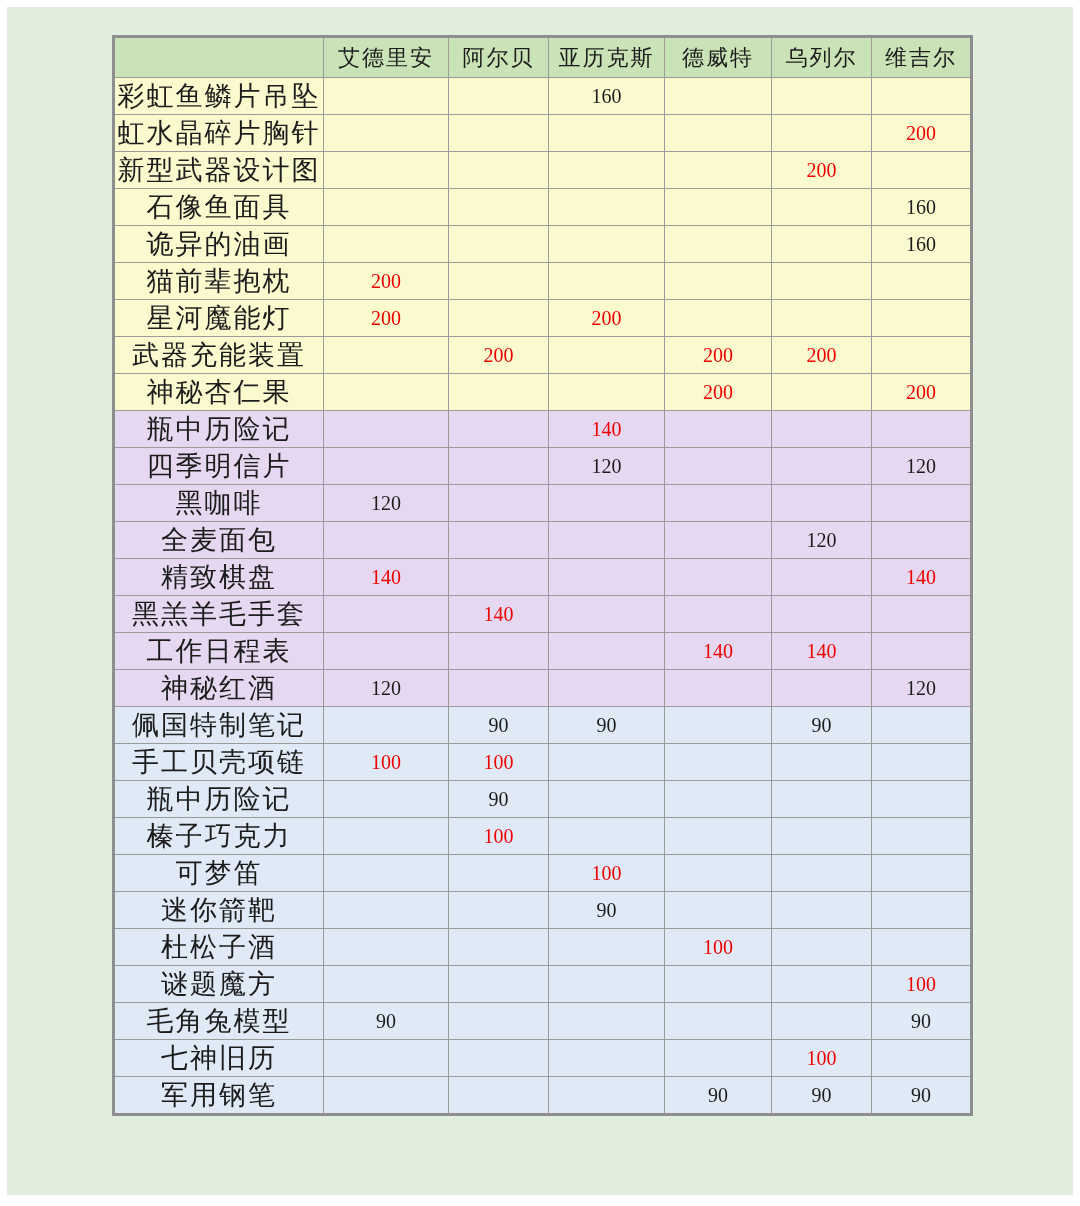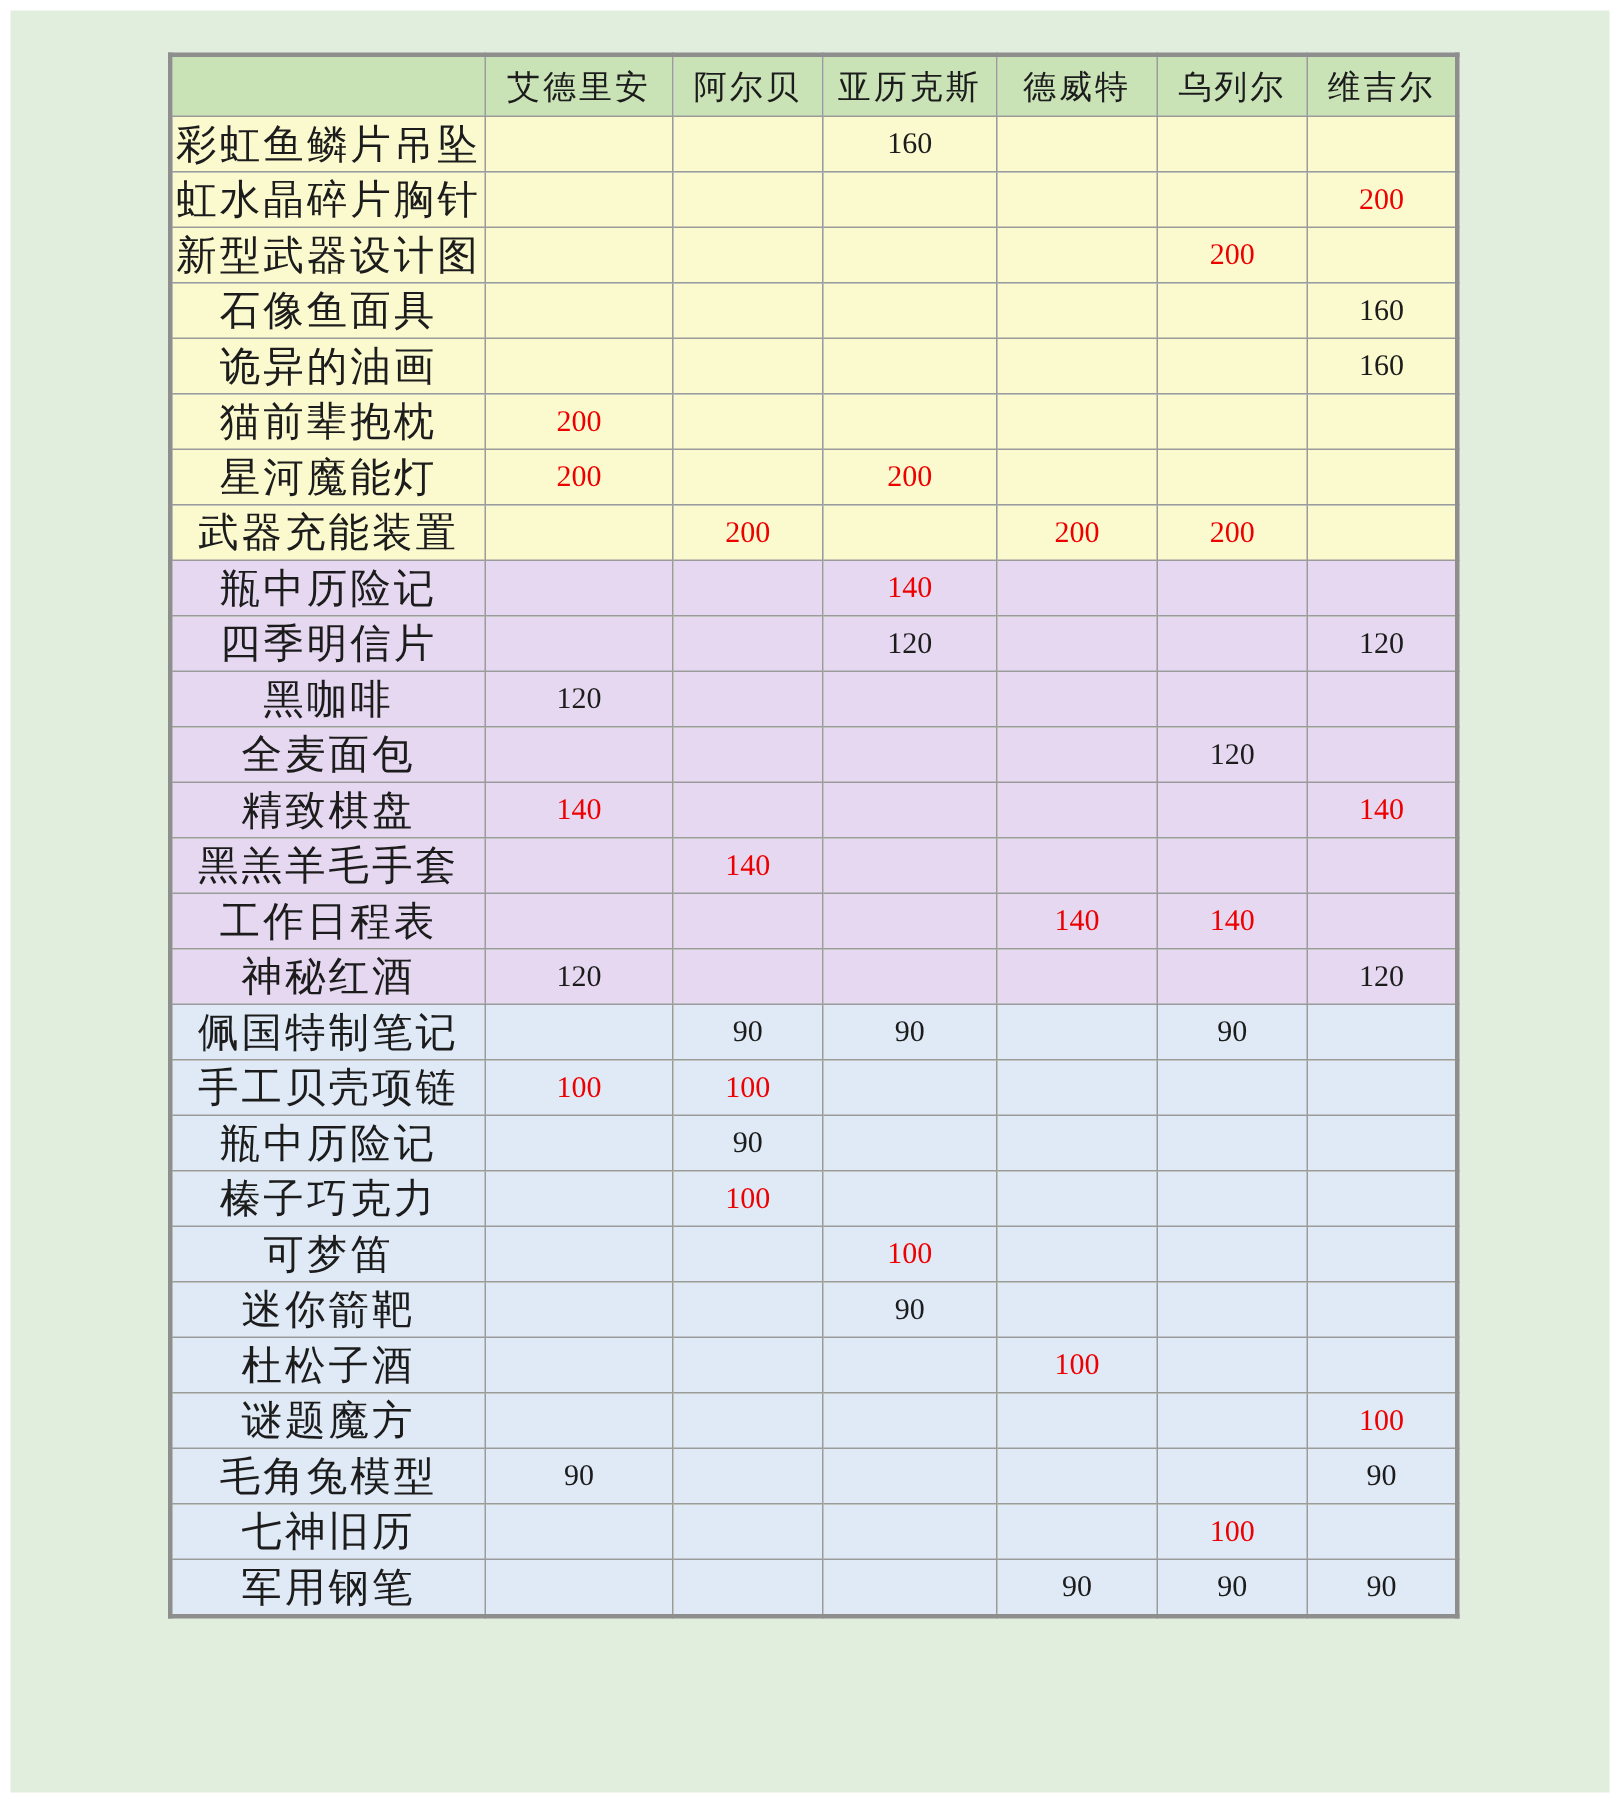--- a/index.html
+++ b/index.html
@@ -139,20 +139,29 @@
         </tr>
         <tr class="tier-high">
           <td class="row-label">武器充能装置</td>
           <td class="value-cell"></td>
           <td class="value-cell red">200</td>
           <td class="value-cell"></td>
           <td class="value-cell red">200</td>
           <td class="value-cell red">200</td>
           <td class="value-cell"></td>
         </tr>
+        <tr class="tier-high">
+          <td class="row-label">神秘杏仁果</td>
+          <td class="value-cell"></td>
+          <td class="value-cell"></td>
+          <td class="value-cell"></td>
+          <td class="value-cell red">200</td>
+          <td class="value-cell"></td>
+          <td class="value-cell red">200</td>
+        </tr>
         <tr class="tier-mid">
           <td class="row-label">瓶中历险记</td>
           <td class="value-cell"></td>
           <td class="value-cell"></td>
           <td class="value-cell red">140</td>
           <td class="value-cell"></td>
           <td class="value-cell"></td>
           <td class="value-cell"></td>
         </tr>
         <tr class="tier-mid">

